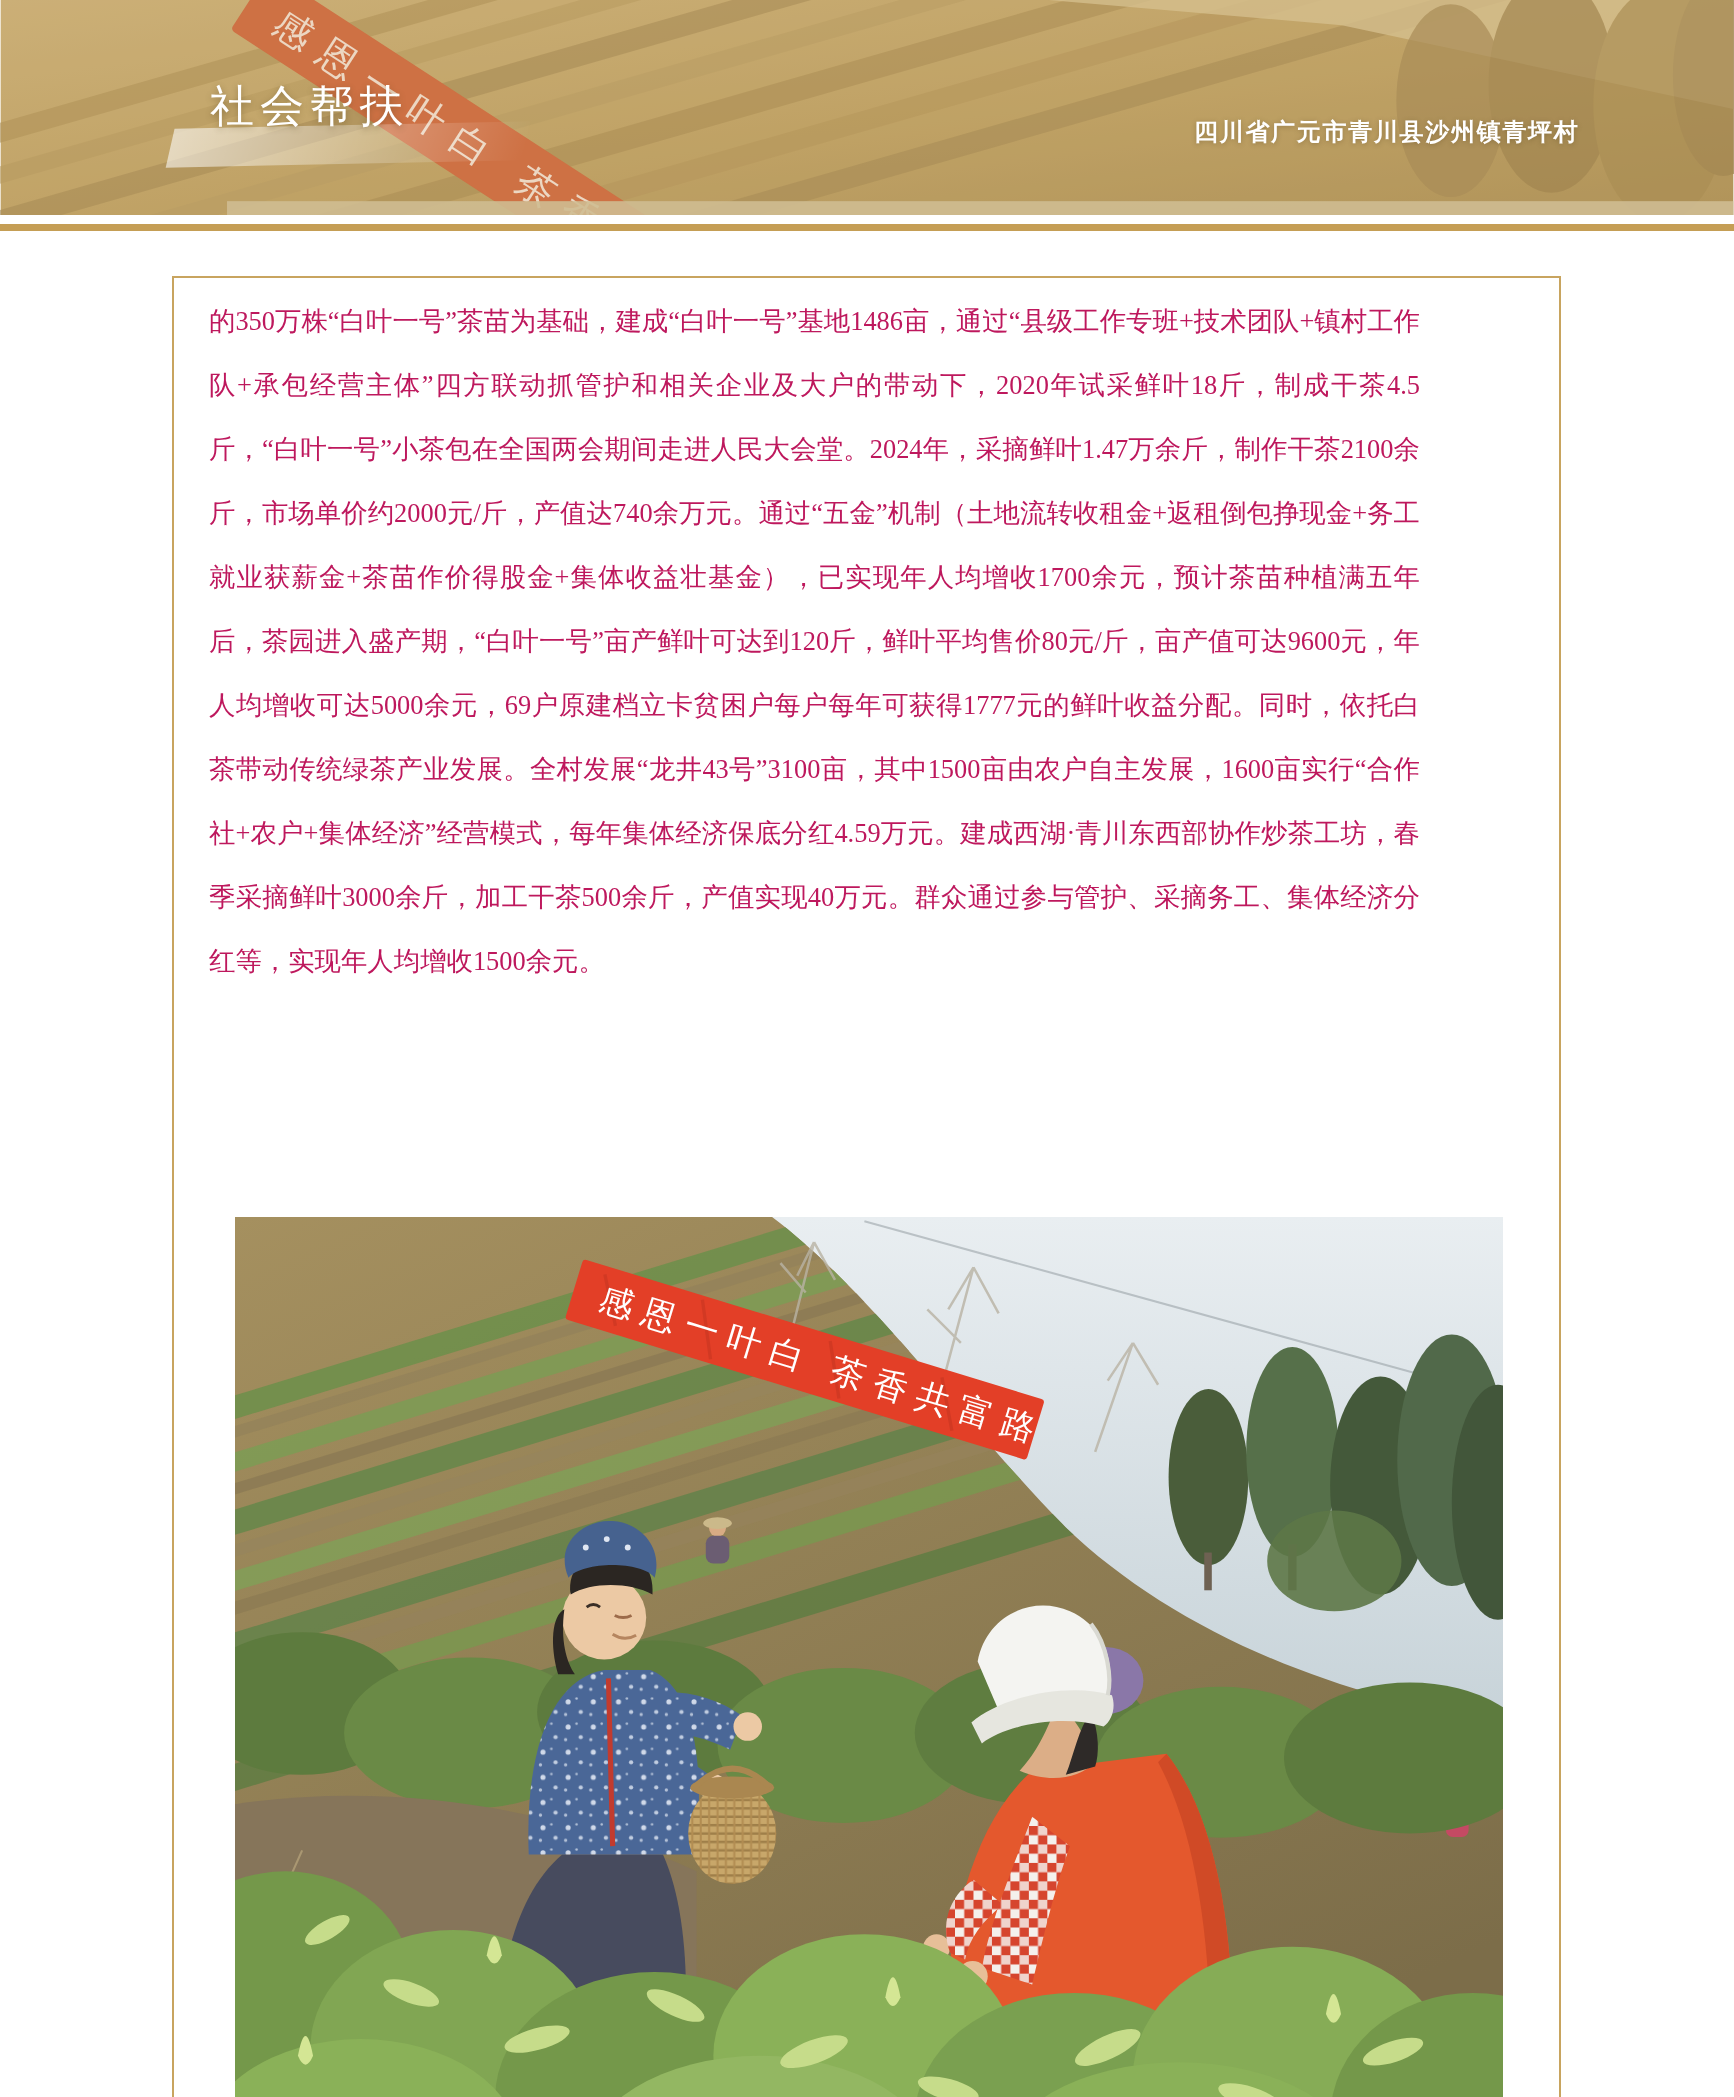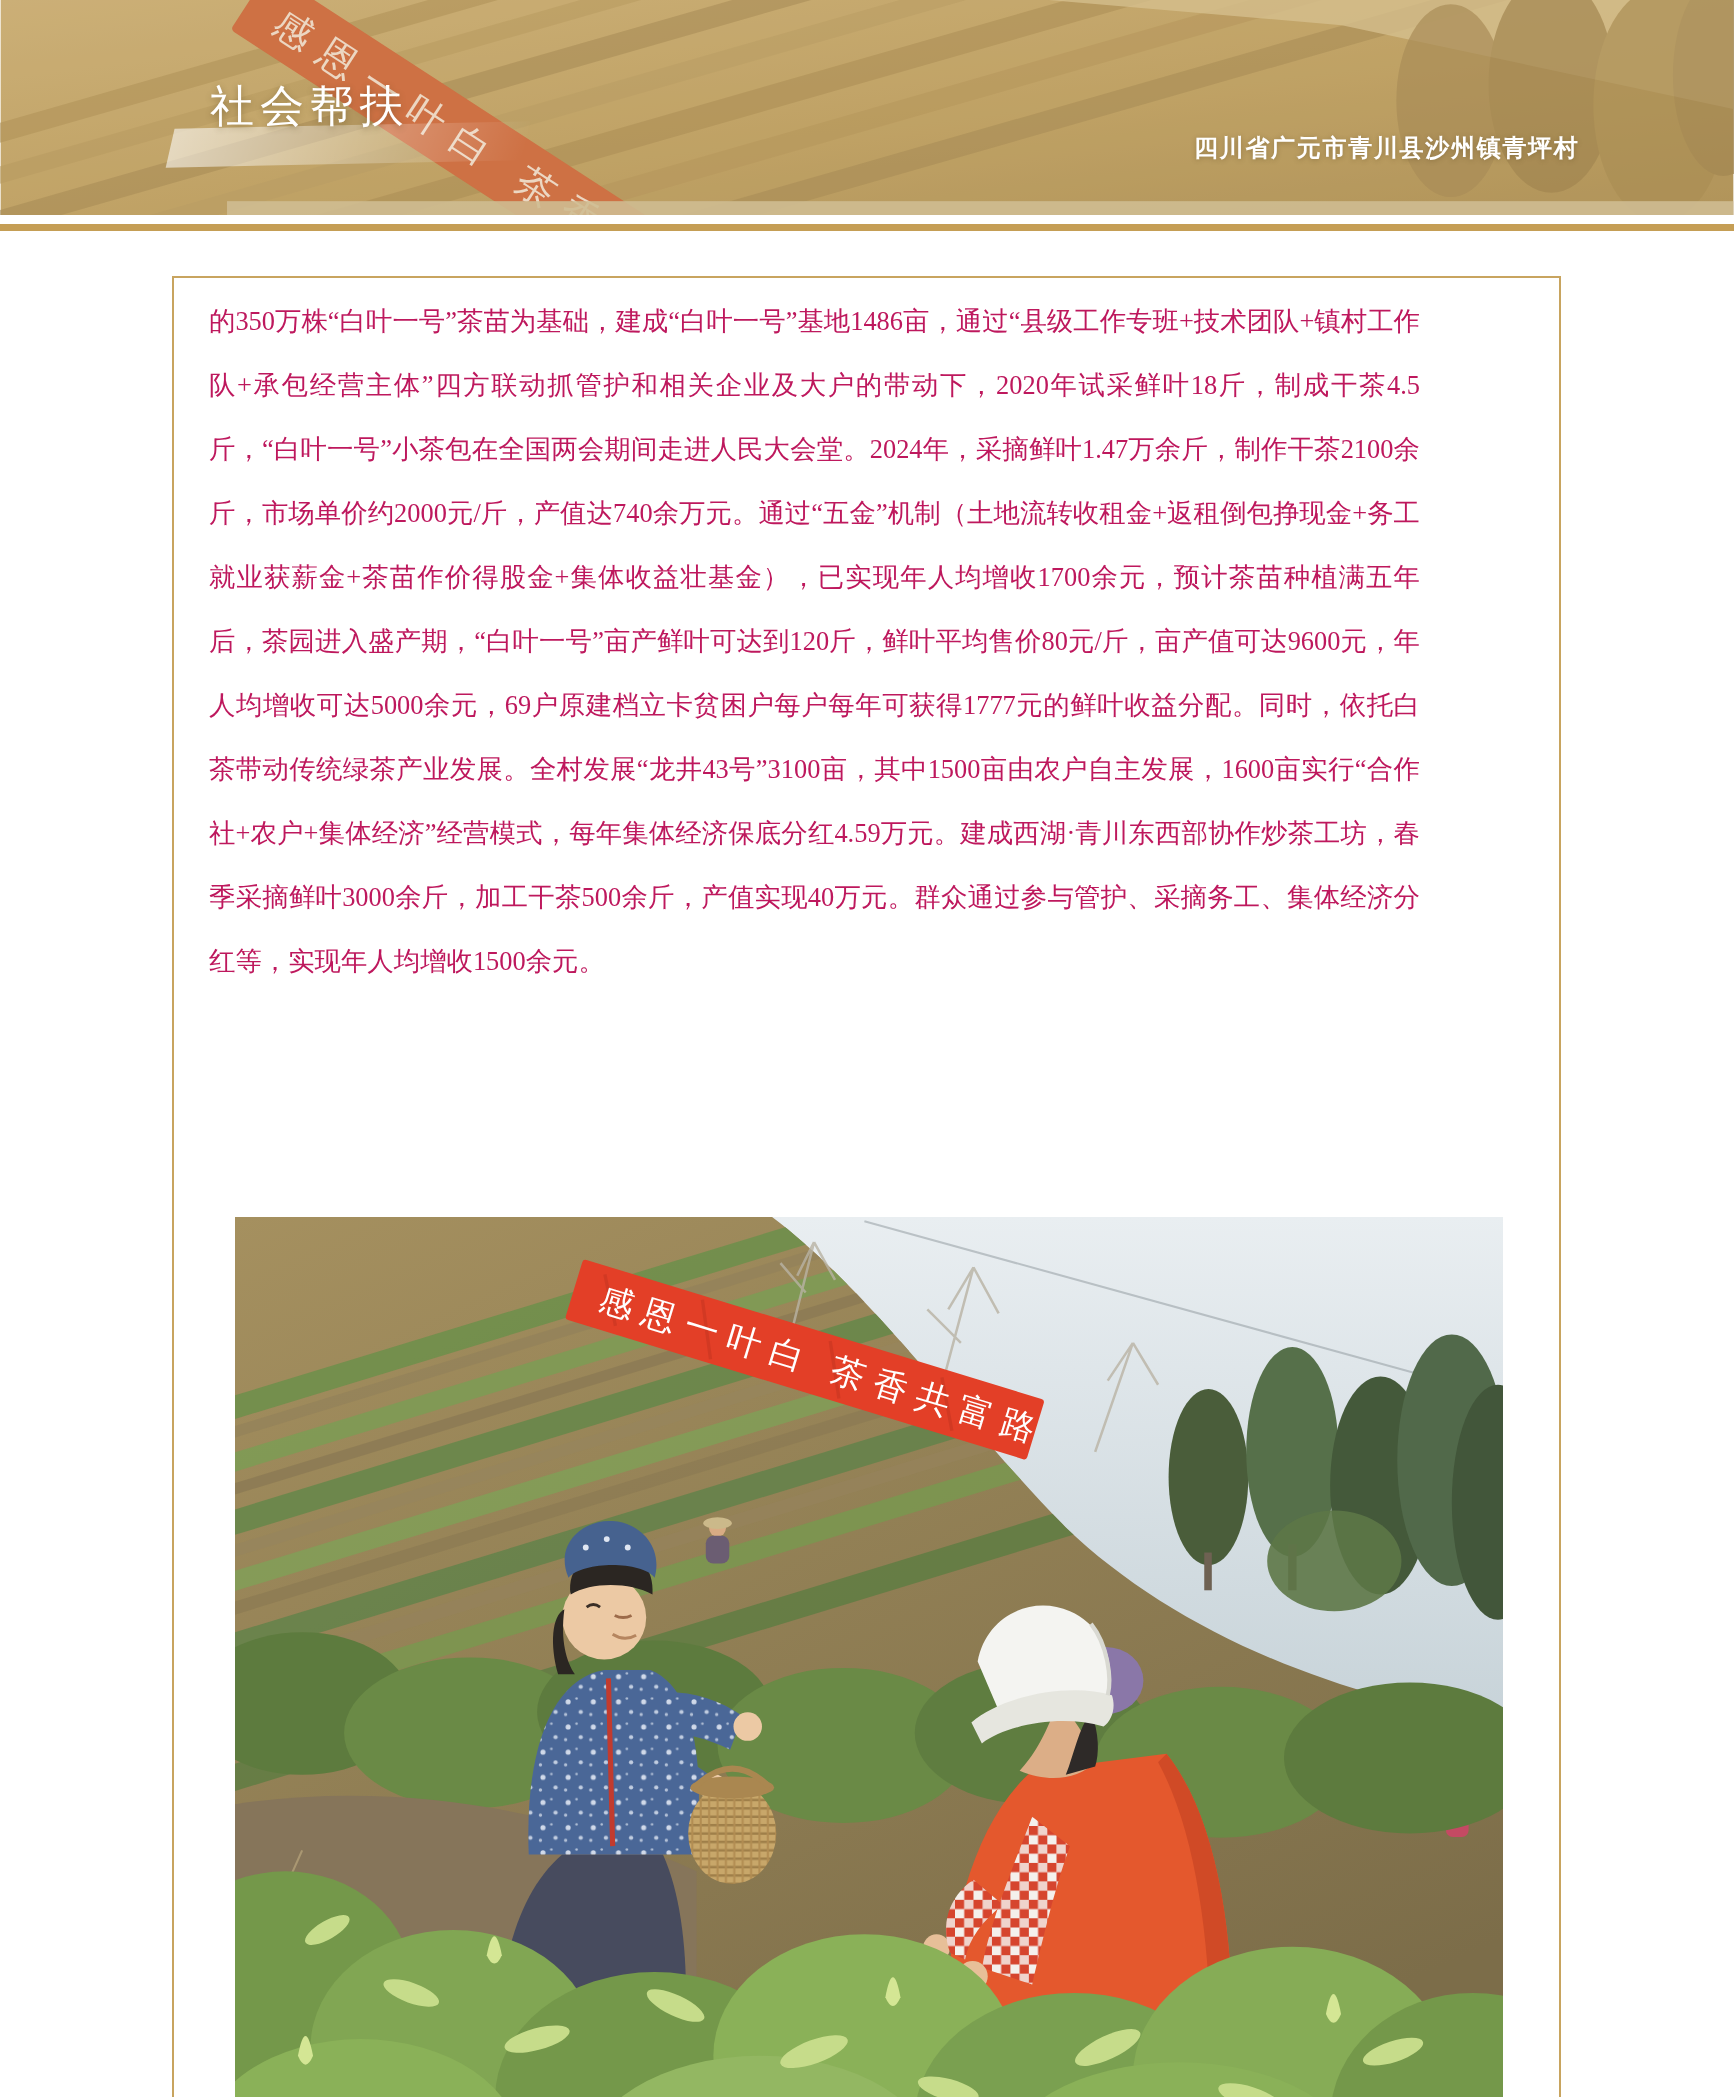--- a/index.html
+++ b/index.html
@@ -20,21 +20,20 @@
     position:absolute; left:210px; top:84px; color:#ffffff;
     font-family:"Liberation Sans", sans-serif; font-weight:normal;
     font-size:44px; letter-spacing:5.9px; line-height:1;
     text-shadow:0 1.7px 6.7px rgba(90,70,30,0.45);
   }
   .header-location {
     position:absolute; left:1194px; top:120px; color:#ffffff;
     font-family:"Liberation Sans", sans-serif; font-weight:bold;
     font-size:24px; letter-spacing:1.7px; line-height:1;
     text-shadow:0 1.3px 5px rgba(90,70,30,0.4);
-    margin-top:16px;
   }
   .divider { position:absolute; left:0; top:224px; width:1734px; height:6.7px; }
 
   
   .content-box {
     position:absolute; left:172px; top:276px; width:1389px; height:2004px;
     border:2.1px solid #c8a45f; box-sizing:border-box; background:#ffffff;
   }
   .body-text {
     position:absolute; left:35px; top:11px; width:1211px;

